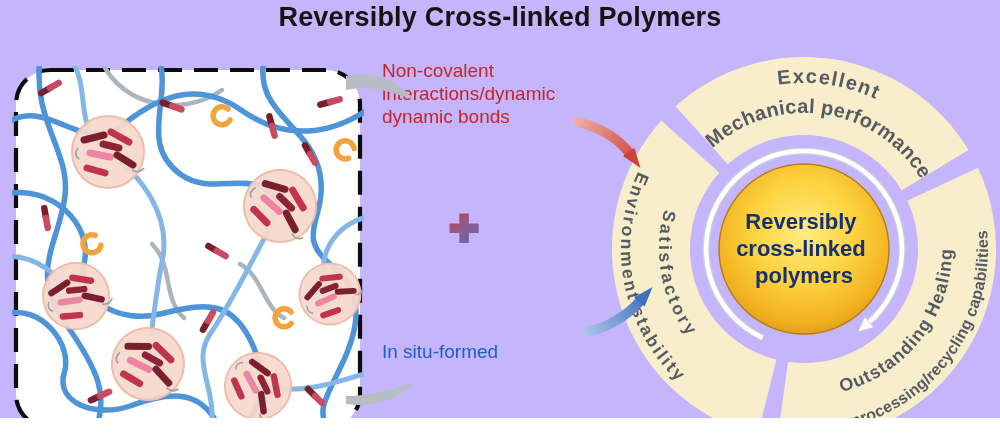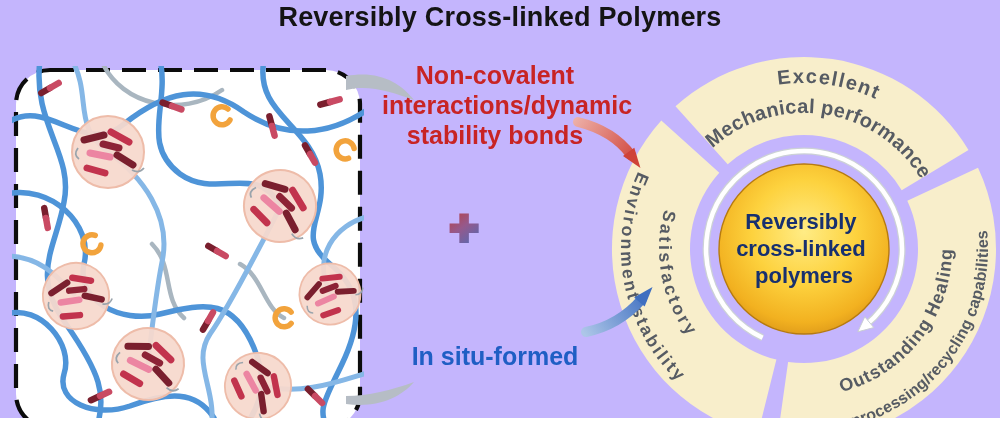--- a/index.html
+++ b/index.html
@@ -4,22 +4,22 @@
 <style>
   * { margin:0; padding:0; box-sizing:border-box; }
   html,body { background:#ffffff; font-family:"Liberation Sans", sans-serif; }
   .page { position:relative; width:1000px; height:418px; background:#c4b5fd; overflow:hidden; }
 
   .title { position:absolute; top:2px; left:0; width:100%; text-align:center;
            font-size:27px; font-weight:bold; color:#141414; letter-spacing:.2px; }
 
   .net   { position:absolute; left:12px; top:66px; width:352px; height:366px; }
 
-  .label { position:absolute; width:226px; text-align:center; font-weight:bold;
-           font-size:25px; line-height:1.2; }
+  .label { position:absolute; width:226px; text-align:left; font-weight:normal;
+           font-size:19px; line-height:1.2; }
   .red-label  { left:382px; top:60px;  color:#c82424; }
   .blue-label { left:382px; top:341px; color:#1f5ec4; }
 
   .plus  { position:absolute; left:436px; top:200px; width:56px; height:56px; }
 
   .overlay { position:absolute; left:0; top:0; width:1000px; height:446px;
              pointer-events:none; z-index:4; }
 
   .wheel { position:absolute; left:608px; top:53px; width:392px; height:392px; z-index:3; }
 
@@ -113,21 +113,21 @@
       <use href="#cshape" transform="translate(210,50)"></use>
       <use href="#cshape" transform="translate(333,84) rotate(40)"></use>
       <use href="#cshape" transform="translate(80,178) rotate(-20)"></use>
       <use href="#cshape" transform="translate(272,252) rotate(10)"></use>
     </g>
   </svg>
 
   <div class="label red-label">
     <div>Non-covalent</div>
     <div>interactions/dynamic</div>
-    <div>stability bonds</div>
+    <div>dynamic bonds</div>
   </div>
 
   <svg class="plus" viewBox="0 0 56 56">
     <defs>
       <linearGradient id="plusGrad" x1="12" y1="8" x2="44" y2="50" gradientUnits="userSpaceOnUse">
         <stop offset="0%" stop-color="#c03a35"></stop>
         <stop offset="45%" stop-color="#96598b"></stop>
         <stop offset="100%" stop-color="#3f6fc0"></stop>
       </linearGradient>
     </defs>

